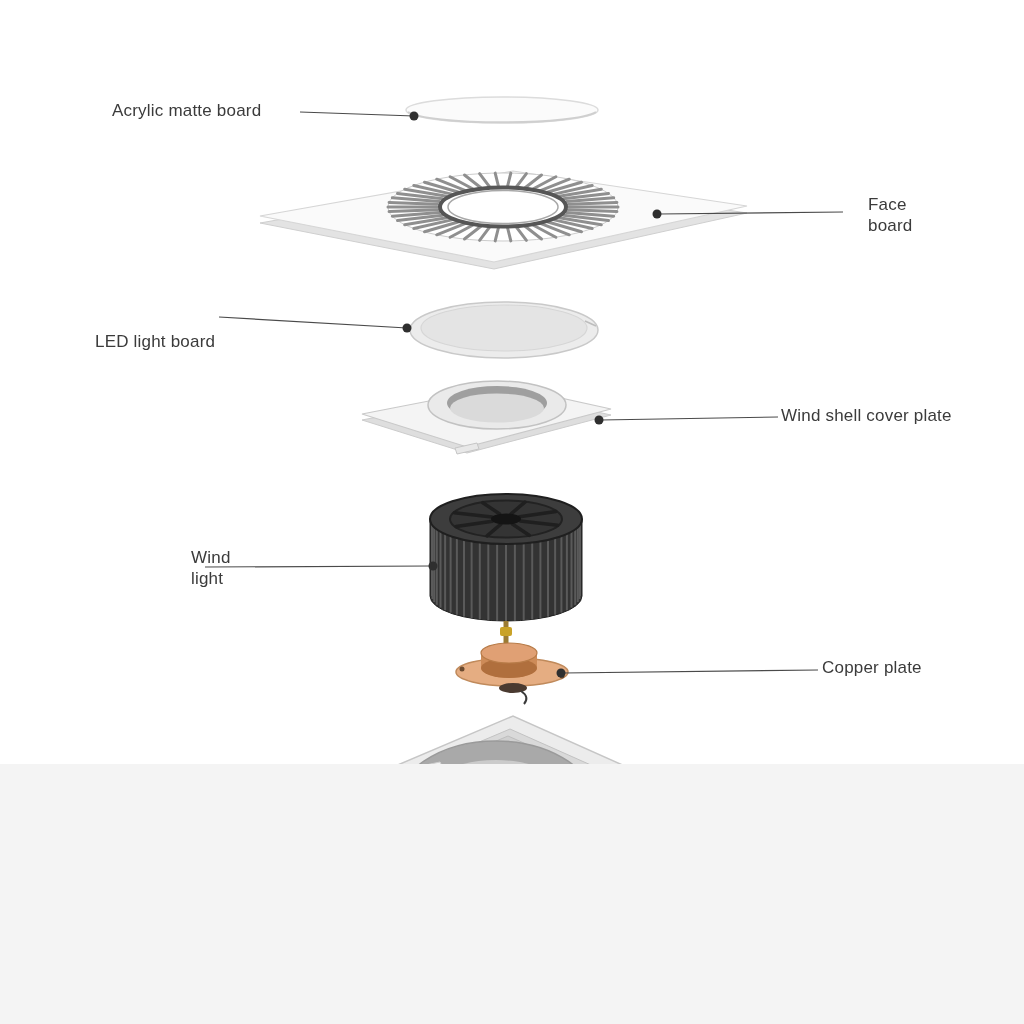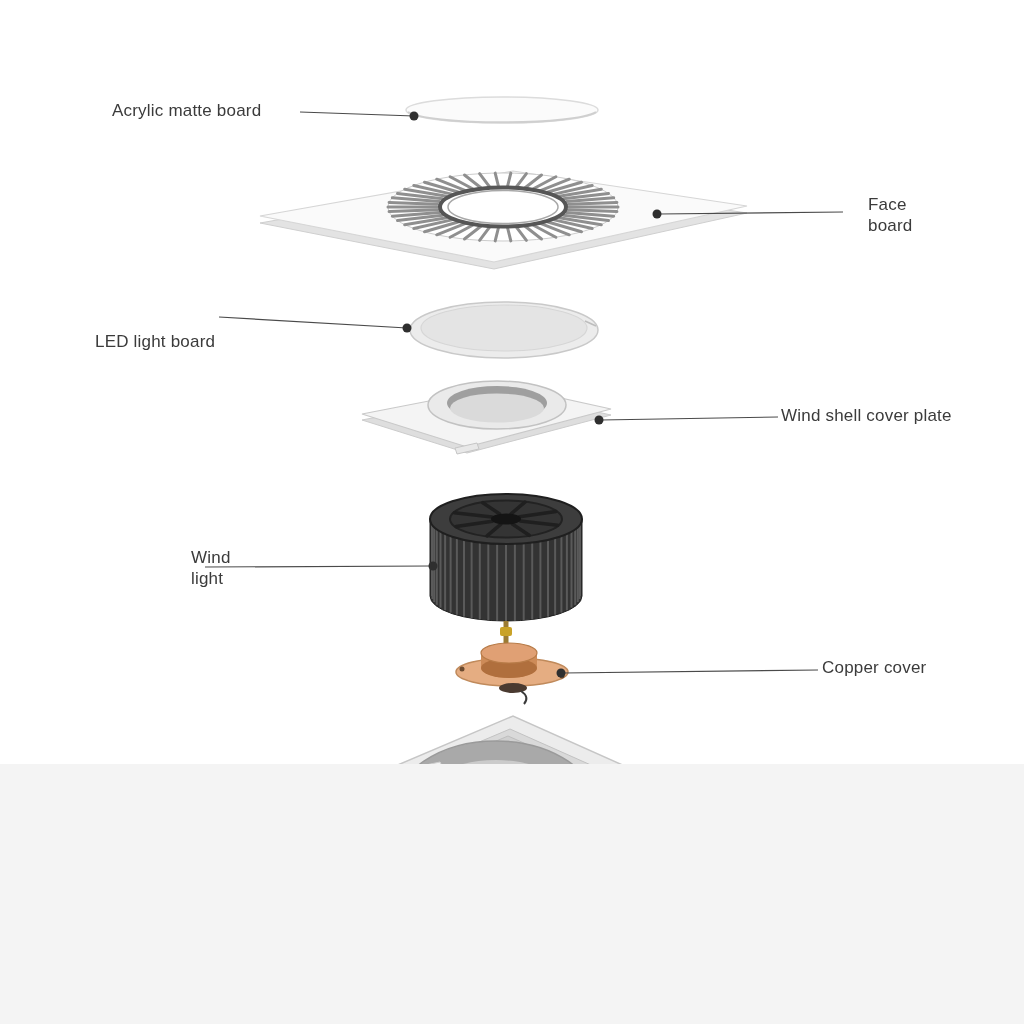--- a/index.html
+++ b/index.html
@@ -236,20 +236,20 @@
   <div class="label" style="left:781px;top:405px;">
     <span>Wind shell cover plate</span>
   </div>
 
   <div class="label" style="left:148px;top:547px;margin-left:43px;">
     <span>Wind</span>
     <span>light</span>
   </div>
 
   <div class="label" style="left:822px;top:657px;">
-    <span>Copper cover</span>
+    <span>Copper plate</span>
   </div>
 
   <div class="label label-box" style="left:110px;top:809px;">
     <span>Box</span>
   </div>
 
 </div>
 
 </body></html>

